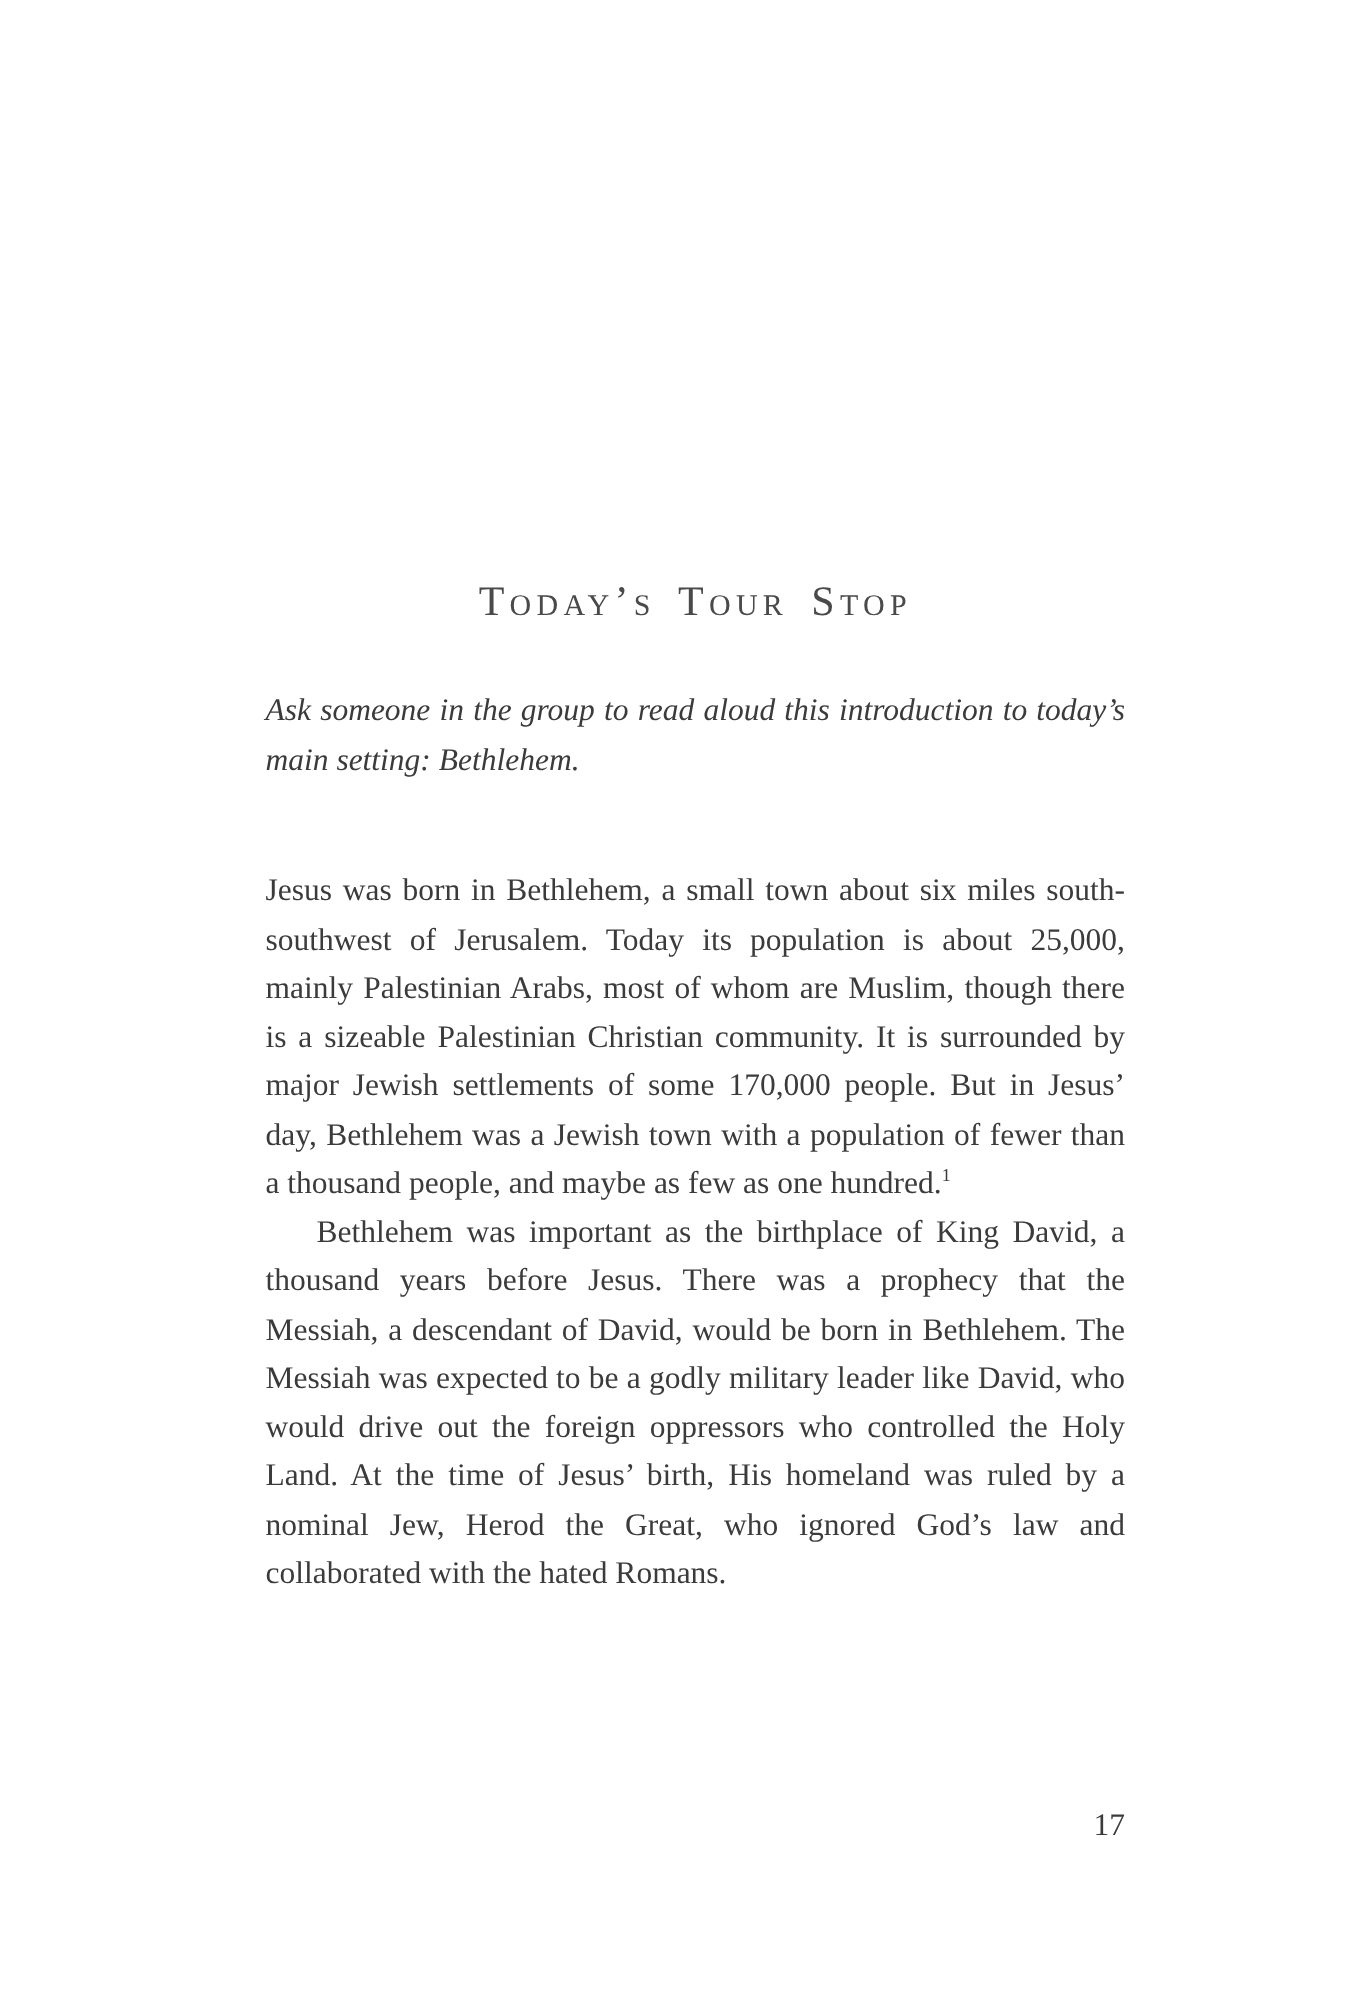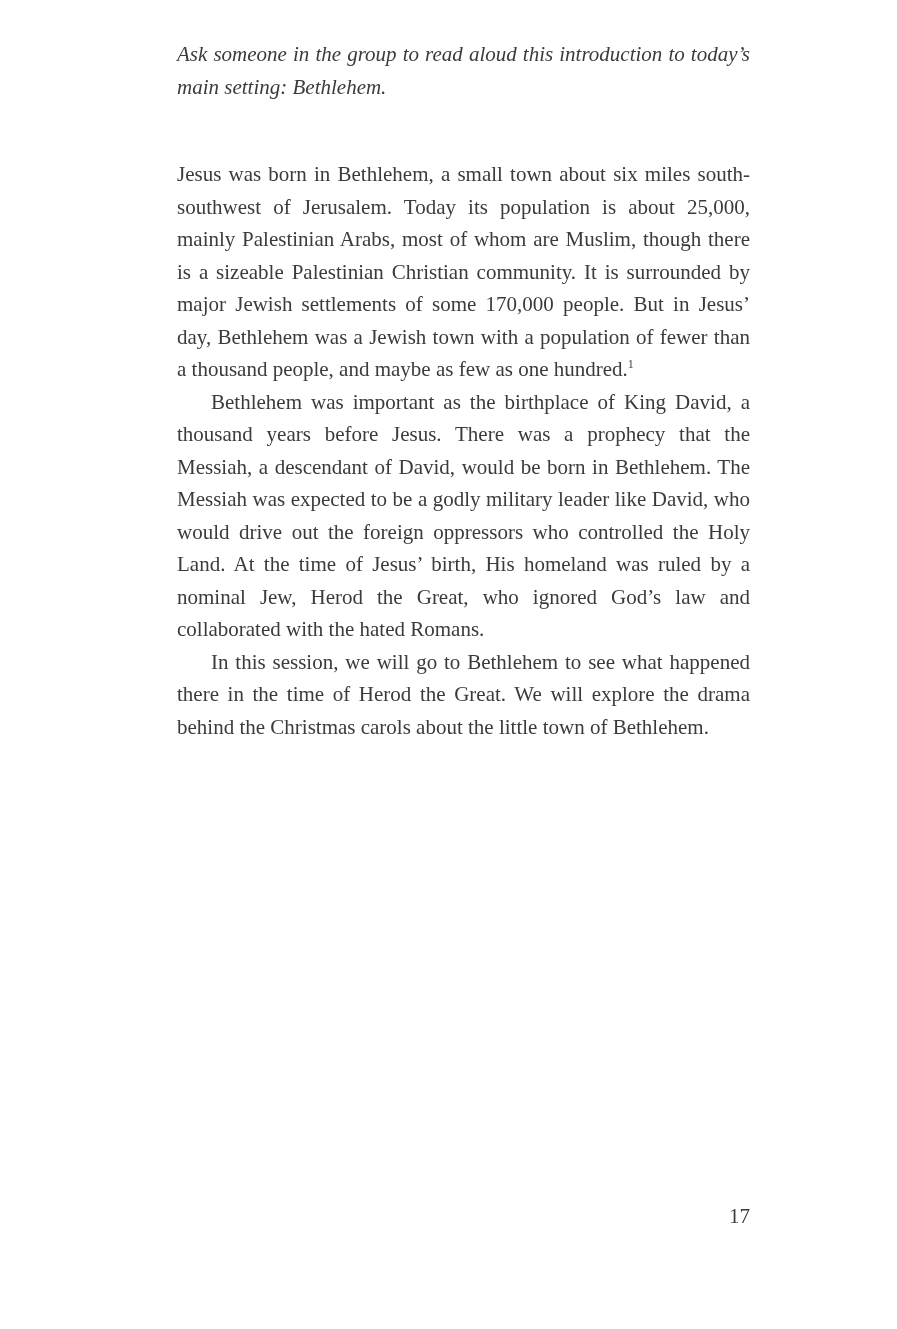--- a/index.html
+++ b/index.html
@@ -67,28 +67,28 @@
     font-size: 21px;
     color: #3b3b3b;
   }
 </style>
 </head>
 <body>
 
 <div class="page">
   <div class="content">
 
+    <h1 class="heading">Today’s Tour Stop</h1>
 
     <p class="instruction">Ask someone in the group to read aloud this introduction to today’s main setting: Bethlehem.</p>
 
     <div class="body-text">
 
       <p class="body-par"><span>Jesus was born in Bethlehem, a small town about six miles south-southwest of Jerusalem. Today its population is about 25,000, mainly Palestinian Arabs, most of whom are Muslim, though there is a sizeable Palestinian Christian community. It is surrounded by major Jewish settlements of some 170,000 people. But in Jesus’ day, Bethlehem was a Jewish town with a population of fewer than a thousand people, and maybe as few as one hundred.</span><sup>1</sup></p>
 
       <p class="body-par indent">Bethlehem was important as the birthplace of King David, a thousand years before Jesus. There was a prophecy that the Messiah, a descendant of David, would be born in Bethlehem. The Messiah was expected to be a godly military leader like David, who would drive out the foreign oppressors who controlled the Holy Land. At the time of Jesus’ birth, His homeland was ruled by a nominal Jew, Herod the Great, who ignored God’s law and collaborated with the hated Romans.</p>
 
-      <p class="body-par indent">In this session, we will go to Bethlehem to see what happened there in the time of Herod the Great. We will explore the drama behind the Christmas carols about the little town of Bethlehem.</p>
 
     </div>
   </div>
 
   <div class="page-number">17</div>
 </div>
 
 </body></html>

